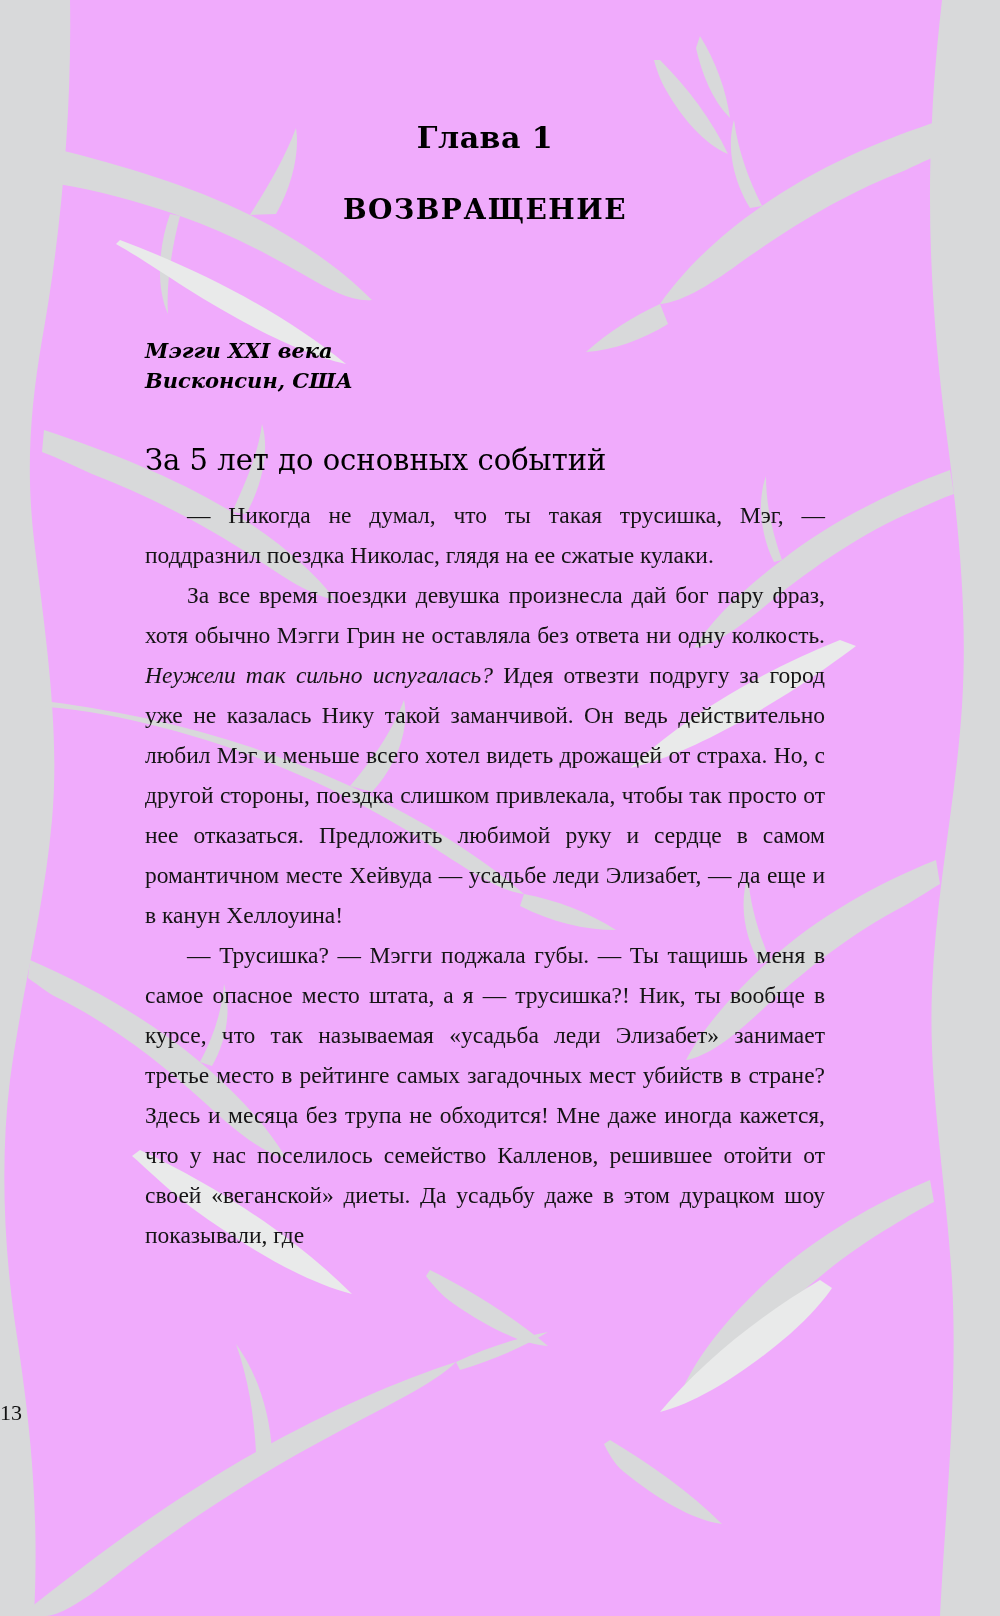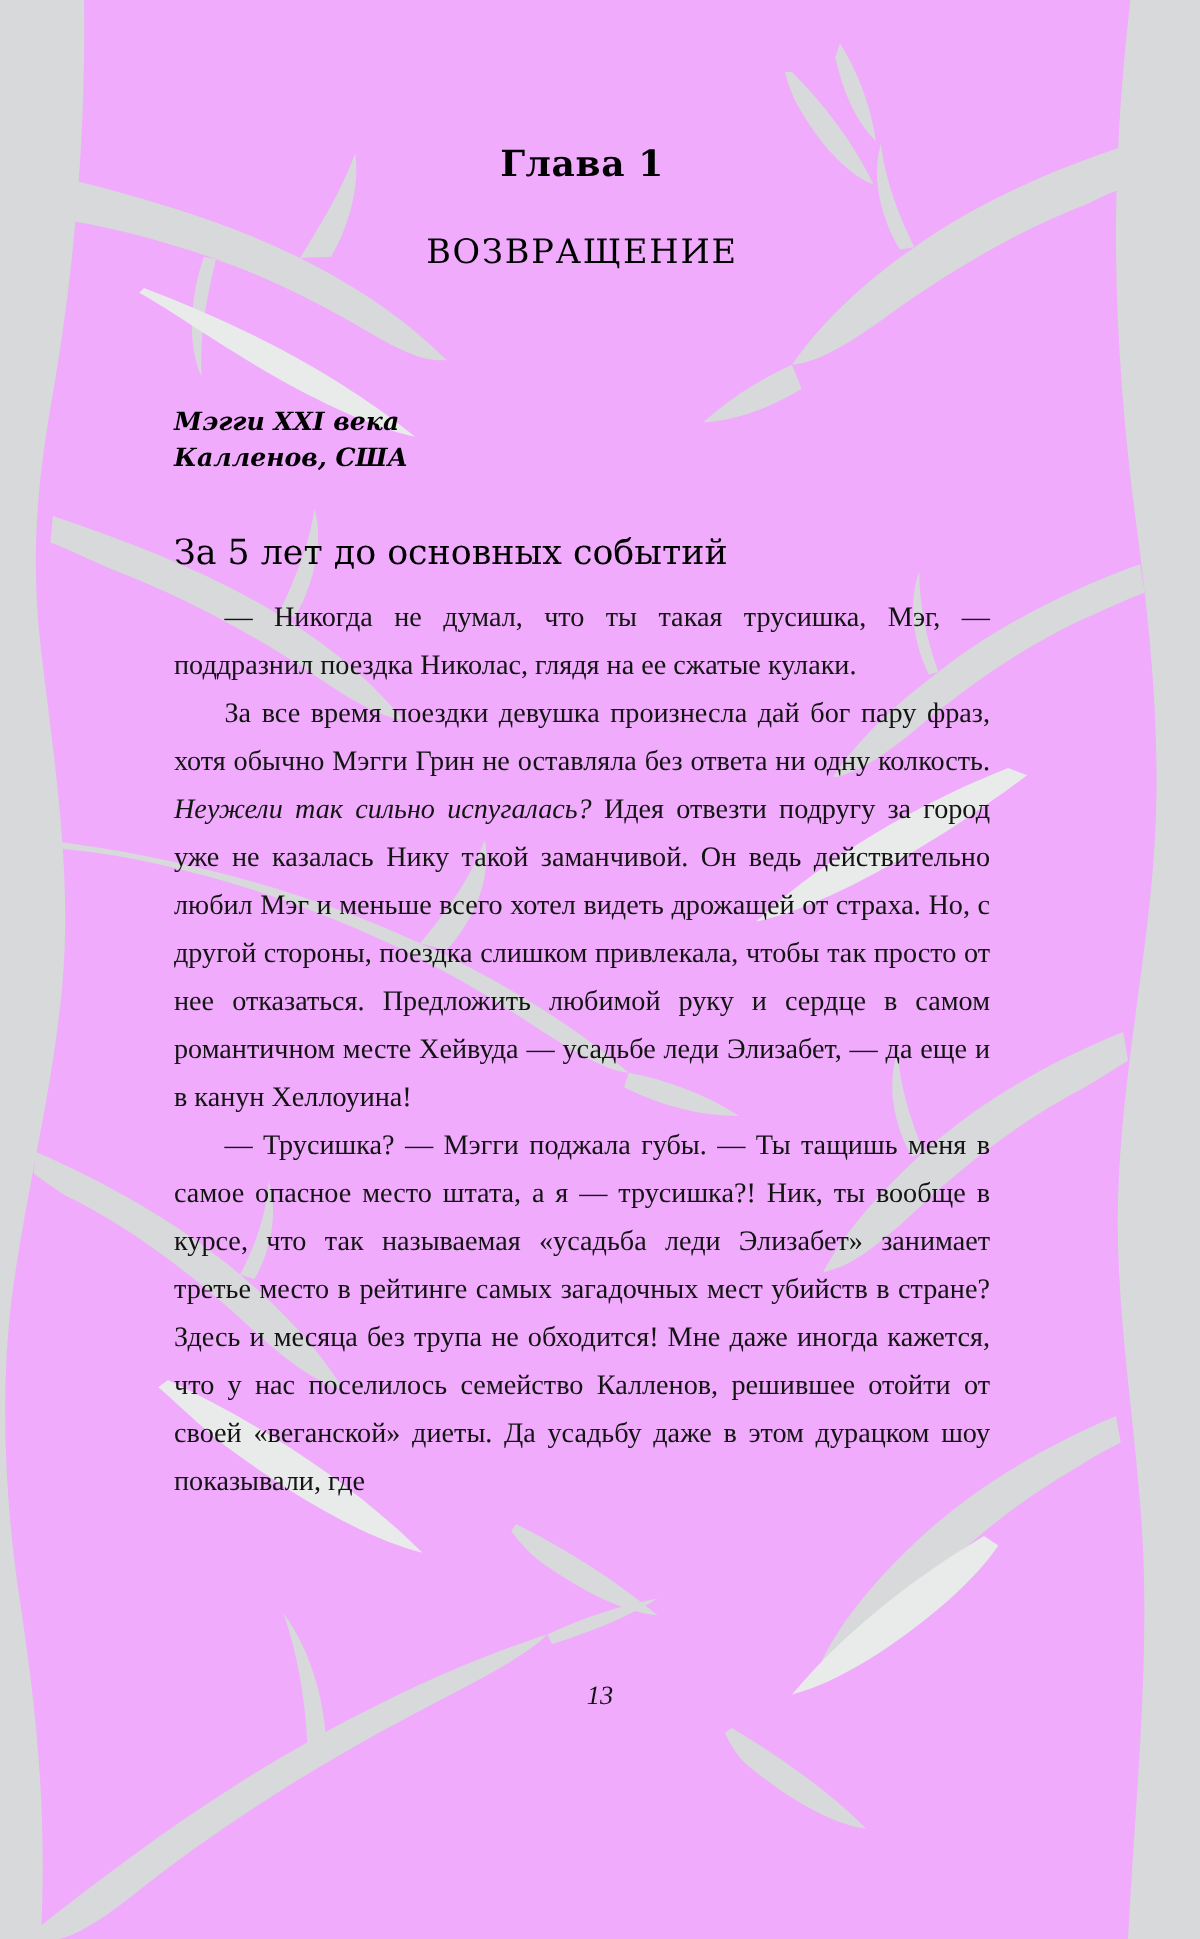--- a/index.html
+++ b/index.html
@@ -41,21 +41,21 @@
     font-family: "DejaVu Serif", serif;
     font-weight: bold;
     font-size: 30px;
     letter-spacing: 0.5px;
     color: #000;
   }
   .chapter-title {
     margin-top: 38px;
     text-align: center;
     font-family: "DejaVu Serif", serif;
-    font-weight: normal;
+    font-weight: bold;
     font-size: 28px;
     letter-spacing: 1.5px;
     color: #000;
   }
 
   .dateline {
     margin-top: 110px;
     font-family: "DejaVu Serif", serif;
     font-weight: bold;
     font-style: italic;
@@ -86,25 +86,23 @@
   p.body + p.body { margin-top: 0; }
 
   p.body i { }
 
   .folio {
     position: absolute;
     z-index: 2;
     left: 0;
     right: 0;
     top: 1400px;
-    text-align: center;
     font-size: 22px;
     color: #111;
     font-family: "Liberation Serif", serif;
-    font-style: italic;
   }
 </style>
 </head>
 <body>
 
 <div class="page">
 
   <div class="branches">
     <svg viewBox="0 0 1000 1616" xmlns="http://www.w3.org/2000/svg" aria-hidden="true">
       <g fill="#d8d9da">
@@ -158,21 +156,21 @@
   </div>
 
   <div class="content">
 
     <div class="chapter-num">Глава 1</div>
 
     <div class="chapter-title">ВОЗВРАЩЕНИЕ</div>
 
     <div class="dateline">
       <div>Мэгги XXI века</div>
-      <div>Калленов, США</div>
+      <div>Висконсин, США</div>
     </div>
 
     <div class="subhead">За 5 лет до основных событий</div>
 
     <p class="body first">— Никогда не думал, что ты такая трусишка, Мэг, — поддразнил поездка Николас, глядя на ее сжатые кулаки.</p>
 
     <p class="body"><span>За все время поездки девушка произнесла дай бог пару фраз, хотя обычно Мэгги Грин не оставляла без ответа ни одну колкость. </span><i>Неужели так сильно испугалась?</i><span> Идея отвезти подругу за город уже не казалась Нику такой заманчивой. Он ведь действительно любил Мэг и меньше всего хотел видеть дрожащей от страха. Но, с другой стороны, поездка слишком привлекала, чтобы так просто от нее отказаться. Предложить любимой руку и сердце в самом романтичном месте Хейвуда — усадьбе леди Элизабет, — да еще и в канун Хеллоуина!</span></p>
 
     <p class="body">— Трусишка? — Мэгги поджала губы. — Ты тащишь меня в самое опасное место штата, а я — трусишка?! Ник, ты вообще в курсе, что так называемая «усадьба леди Элизабет» занимает третье место в рейтинге самых загадочных мест убийств в стране? Здесь и месяца без трупа не обходится! Мне даже иногда кажется, что у нас поселилось семейство Калленов, решившее отойти от своей «веганской» диеты. Да усадьбу даже в этом дурацком шоу показывали, где</p>
 

